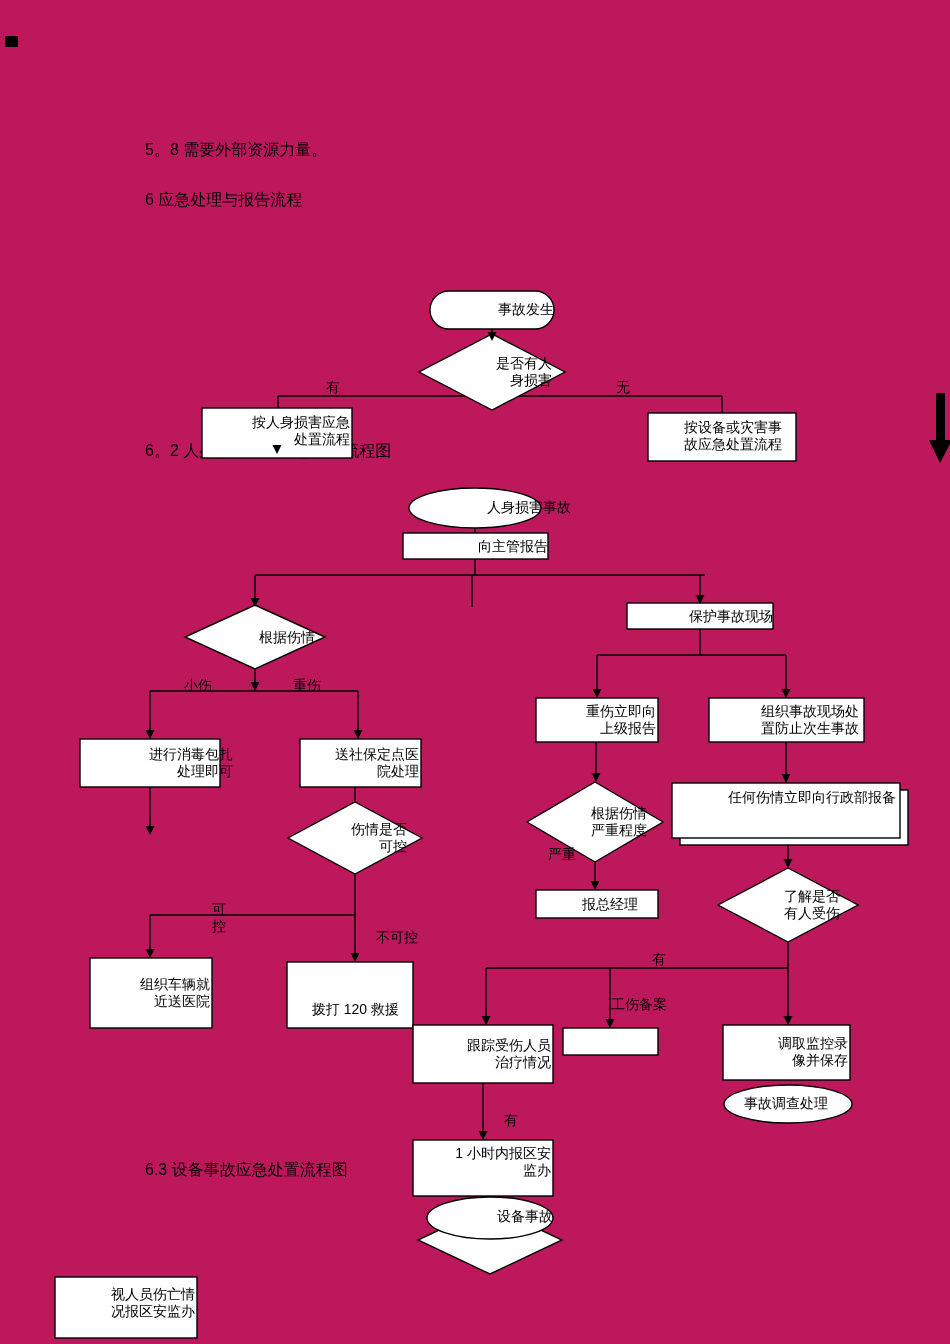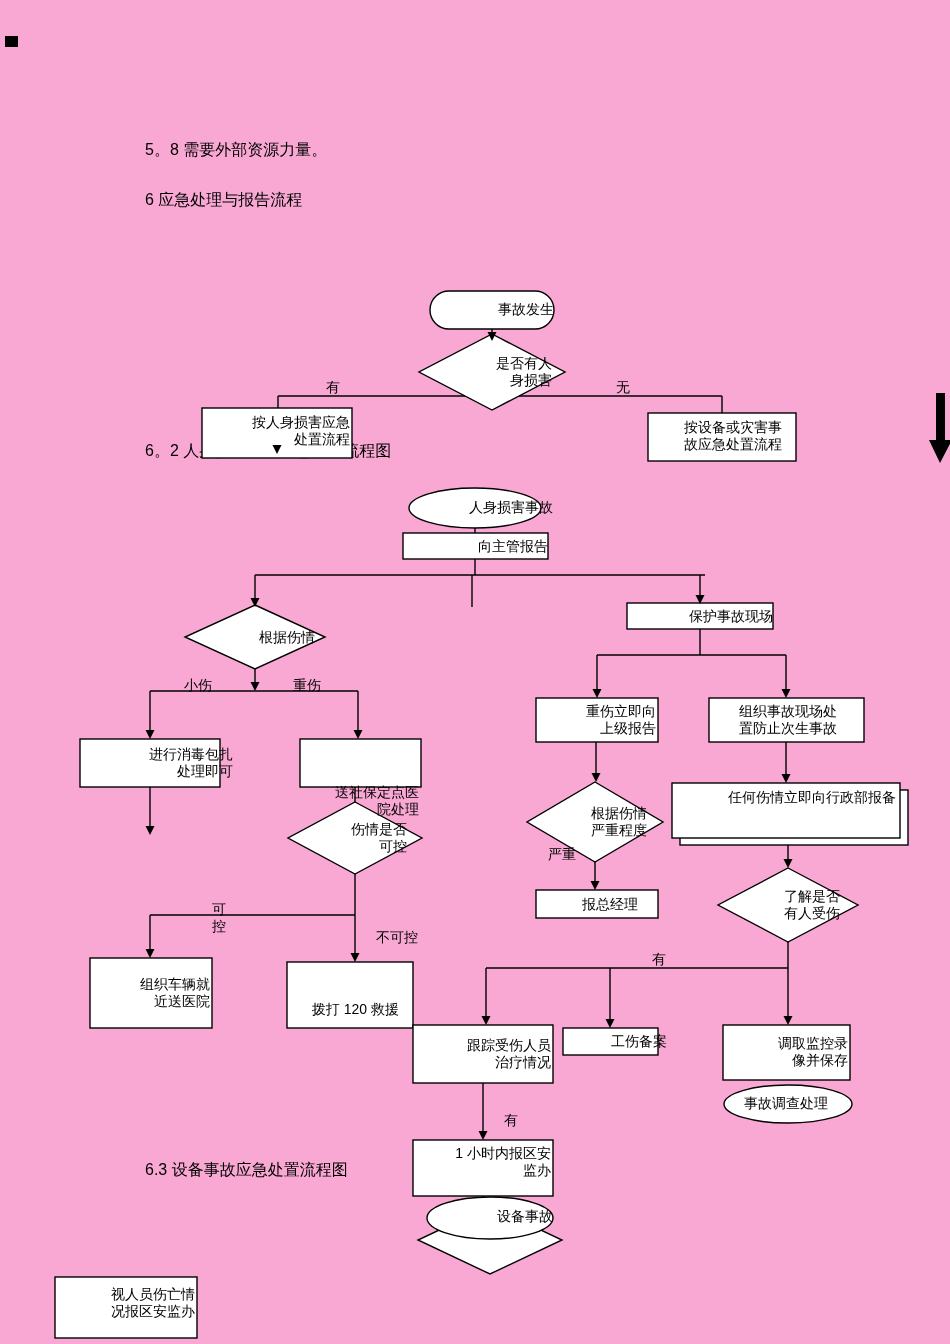--- a/index.html
+++ b/index.html
@@ -1,16 +1,16 @@
 <!DOCTYPE html>
 <html><head>
 <meta charset="utf-8">
 <style>
   html,body{margin:0;padding:0;background:#fff;}
-  .page{position:relative;width:950px;height:1344px;background:#f9a8d4;overflow:hidden;
+  .page{position:relative;width:950px;height:1344px;background:#be185d;overflow:hidden;
         font-family:"Liberation Sans",sans-serif;color:#000;}
   .corner-mark{position:absolute;left:5px;top:36px;width:13px;height:11px;background:#000;z-index:1;}
   .heading{position:absolute;left:145px;font-size:16px;white-space:nowrap;z-index:1;}
   svg.flow{position:absolute;left:0;top:0;z-index:2;}
   .lbl{position:absolute;z-index:3;font-size:14px;line-height:1.22;text-align:right;white-space:pre-line;}
 </style>
 </head>
 <body>
 
 <div class="page">
@@ -122,53 +122,53 @@
   <div class="lbl" style="left:430px;top:301px;width:124px">事故发生</div>
   <div class="lbl" style="left:432px;top:355px;width:120px">是否有人
 身损害</div>
   <div class="lbl" style="left:312px;top:379px;width:28px">有</div>
   <div class="lbl" style="left:602px;top:379px;width:28px">无</div>
   <div class="lbl" style="left:204px;top:414px;width:146px">按人身损害应急
 处置流程</div>
   <div class="lbl" style="left:650px;top:419px;width:132px">按设备或灾害事
 故应急处置流程</div>
 
-  <div class="lbl" style="left:399px;top:499px;width:154px">人身损害事故</div>
+  <div class="lbl" style="left:417px;top:499px;width:154px">人身损害事故</div>
   <div class="lbl" style="left:403px;top:538px;width:145px">向主管报告</div>
   <div class="lbl" style="left:627px;top:608px;width:146px">保护事故现场</div>
   <div class="lbl" style="left:195px;top:629px;width:120px">根据伤情</div>
   <div class="lbl" style="left:180px;top:677px;width:32px">小伤</div>
   <div class="lbl" style="left:289px;top:677px;width:32px">重伤</div>
   <div class="lbl" style="left:82px;top:746px;width:151px">进行消毒包扎
 处理即可</div>
-  <div class="lbl" style="left:302px;top:784px;width:117px">送社保定点医
+  <div class="lbl" style="left:302px;top:746px;width:117px">送社保定点医
 院处理</div>
   <div class="lbl" style="left:303px;top:821px;width:104px">伤情是否
 可控</div>
   <div class="lbl" style="left:206px;top:901px;width:20px">可
 控</div>
   <div class="lbl" style="left:366px;top:929px;width:52px">不可控</div>
   <div class="lbl" style="left:92px;top:976px;width:118px">组织车辆就
 近送医院</div>
   <div class="lbl" style="left:289px;top:1001px;width:110px">拨打 120 救援</div>
   <div class="lbl" style="left:538px;top:703px;width:118px">重伤立即向
 上级报告</div>
-  <div class="lbl" style="left:711px;top:703px;width:126px">组织事故现场处
+  <div class="lbl" style="left:733px;top:703px;width:126px">组织事故现场处
 置防止次生事故</div>
   <div class="lbl" style="left:543px;top:805px;width:104px">根据伤情
 严重程度</div>
   <div class="lbl" style="left:544px;top:846px;width:32px">严重</div>
   <div class="lbl" style="left:536px;top:896px;width:102px">报总经理</div>
   <div class="lbl" style="left:676px;top:789px;width:220px">任何伤情立即向行政部报备</div>
   <div class="lbl" style="left:736px;top:888px;width:104px">了解是否
 有人受伤</div>
   <div class="lbl" style="left:644px;top:951px;width:22px">有</div>
   <div class="lbl" style="left:415px;top:1037px;width:136px">跟踪受伤人员
 治疗情况</div>
-  <div class="lbl" style="left:563px;top:1033px;width:104px">工伤备案</div>
+  <div class="lbl" style="left:563px;top:996px;width:104px">工伤备案</div>
   <div class="lbl" style="left:725px;top:1035px;width:123px">调取监控录
 像并保存</div>
   <div class="lbl" style="left:724px;top:1095px;width:104px">事故调查处理</div>
   <div class="lbl" style="left:496px;top:1112px;width:22px">有</div>
   <div class="lbl" style="left:415px;top:1145px;width:136px">1 小时内报区安
 监办</div>
 
   <div class="lbl" style="left:427px;top:1208px;width:126px">设备事故</div>
   <div class="lbl" style="left:57px;top:1286px;width:138px">视人员伤亡情
 况报区安监办</div>

